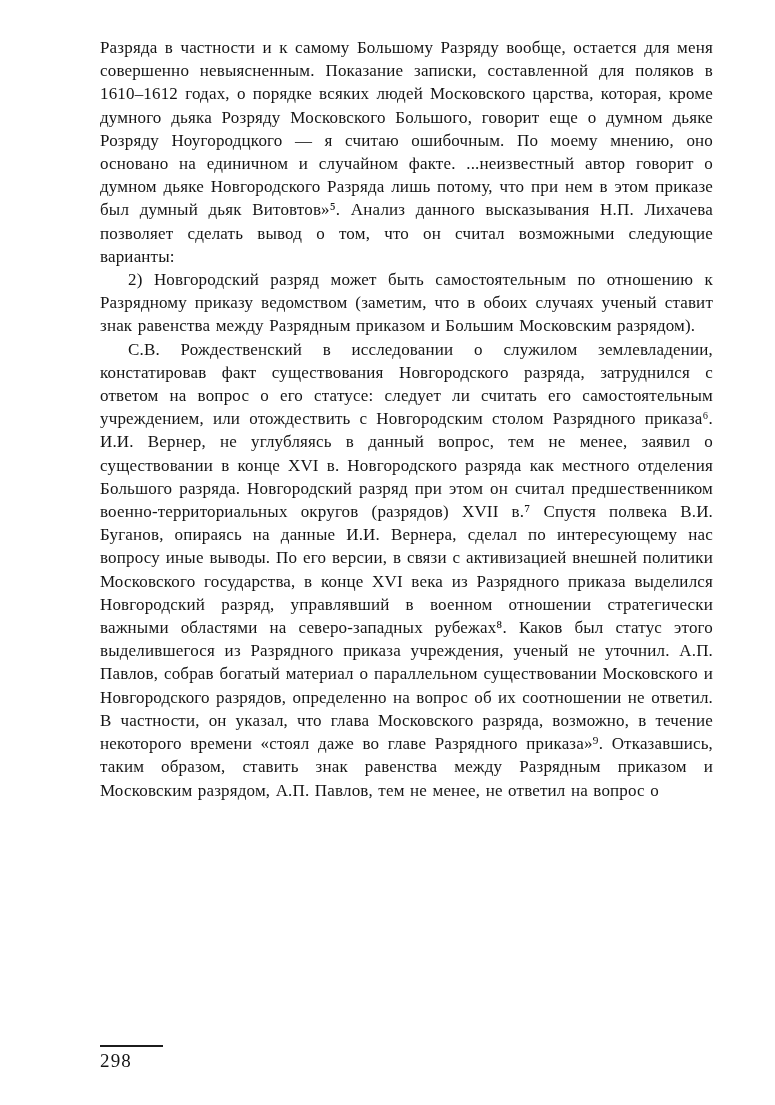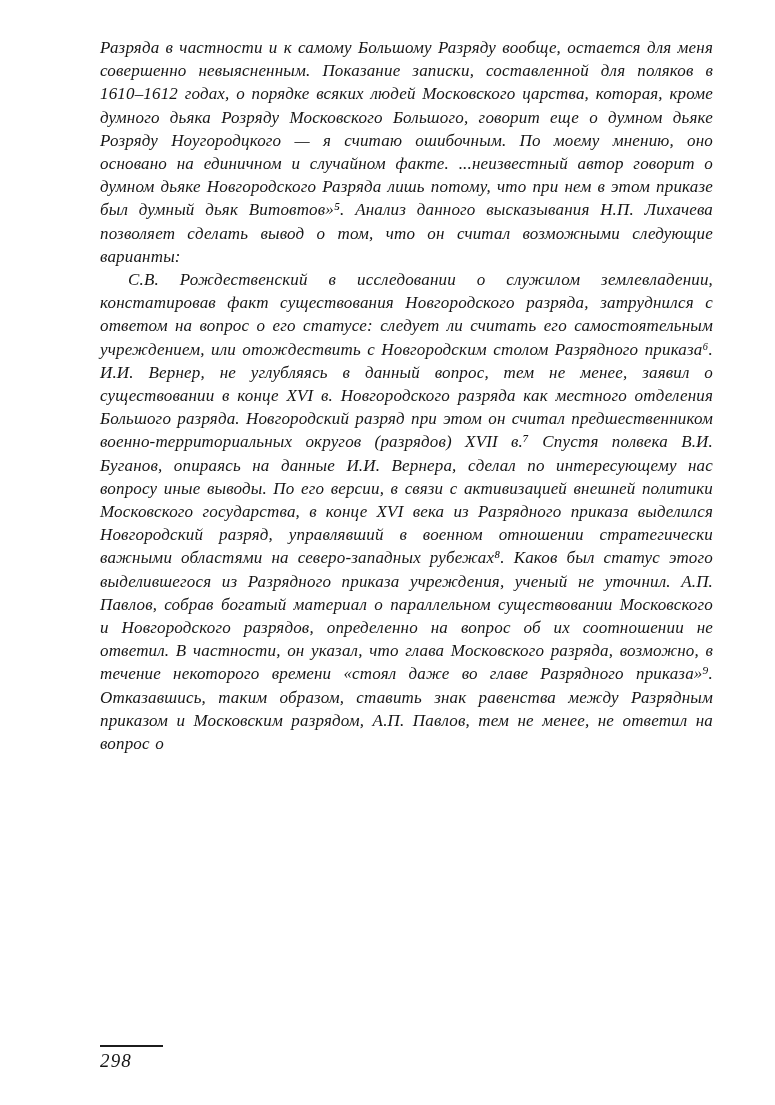--- a/index.html
+++ b/index.html
@@ -12,21 +12,20 @@
     background: #ffffff;
     color: #151515;
     font-family: "Liberation Serif", "DejaVu Serif", serif;
     position: relative;
     overflow: hidden;
   }
   .page {
     position: absolute;
     inset: 0;
     background: #ffffff;
-    font-style: italic;
   }
   .text-block {
     position: absolute;
     left: 100px;
     top: 36px;
     width: 613px;
     font-size: 17px;
     line-height: 23.2px;
     text-align: justify;
     letter-spacing: 0.01em;
@@ -58,20 +57,21 @@
     color: #151515;
   }
 </style>
 </head>
 <body>
 
 <div class="page">
 
   <div class="text-block">
     <p class="para" lang="ru">Разряда в частности и к самому Большому Разряду вообще, остается для меня совершенно невыясненным. Показание записки, составленной для поляков в 1610–1612 годах, о порядке всяких людей Московского царства, которая, кроме думного дьяка Розряду Московского Большого, говорит еще о думном дьяке Розряду Ноугородцкого — я считаю ошибочным. По моему мнению, оно основано на единичном и случайном факте. ...неизвестный автор говорит о думном дьяке Новгородского Разряда лишь потому, что при нем в этом приказе был думный дьяк Витовтов»⁵. Анализ данного высказывания Н.П. Лихачева позволяет сделать вывод о том, что он считал возможными следующие варианты:</p>
+    <p class="para indent" lang="ru">2) Новгородский разряд может быть самостоятельным по отношению к Разрядному приказу ведомством (заметим, что в обоих случаях ученый ставит знак равенства между Разрядным приказом и Большим Московским разрядом).</p>
     <p class="para indent" lang="ru">С.В. Рождественский в исследовании о служилом землевладении, констатировав факт существования Новгородского разряда, затруднился с ответом на вопрос о его статусе: следует ли считать его самостоятельным учреждением, или отождествить с Новгородским столом Разрядного приказа⁶. И.И. Вернер, не углубляясь в данный вопрос, тем не менее, заявил о существовании в конце XVI в. Новгородского разряда как местного отделения Большого разряда. Новгородский разряд при этом он считал предшественником военно-территориальных округов (разрядов) XVII в.⁷ Спустя полвека В.И. Буганов, опираясь на данные И.И. Вернера, сделал по интересующему нас вопросу иные выводы. По его версии, в связи с активизацией внешней политики Московского государства, в конце XVI века из Разрядного приказа выделился Новгородский разряд, управлявший в военном отношении стратегически важными областями на северо-западных рубежах⁸. Каков был статус этого выделившегося из Разрядного приказа учреждения, ученый не уточнил. А.П. Павлов, собрав богатый материал о параллельном существовании Московского и Новгородского разрядов, определенно на вопрос об их соотношении не ответил. В частности, он указал, что глава Московского разряда, возможно, в течение некоторого времени «стоял даже во главе Разрядного приказа»⁹. Отказавшись, таким образом, ставить знак равенства между Разрядным приказом и Московским разрядом, А.П. Павлов, тем не менее, не ответил на вопрос о</p>
   </div>
 
   <div class="footer">
     <div class="footer-rule"></div>
     <div class="page-number">298</div>
   </div>
 
 </div>
 

